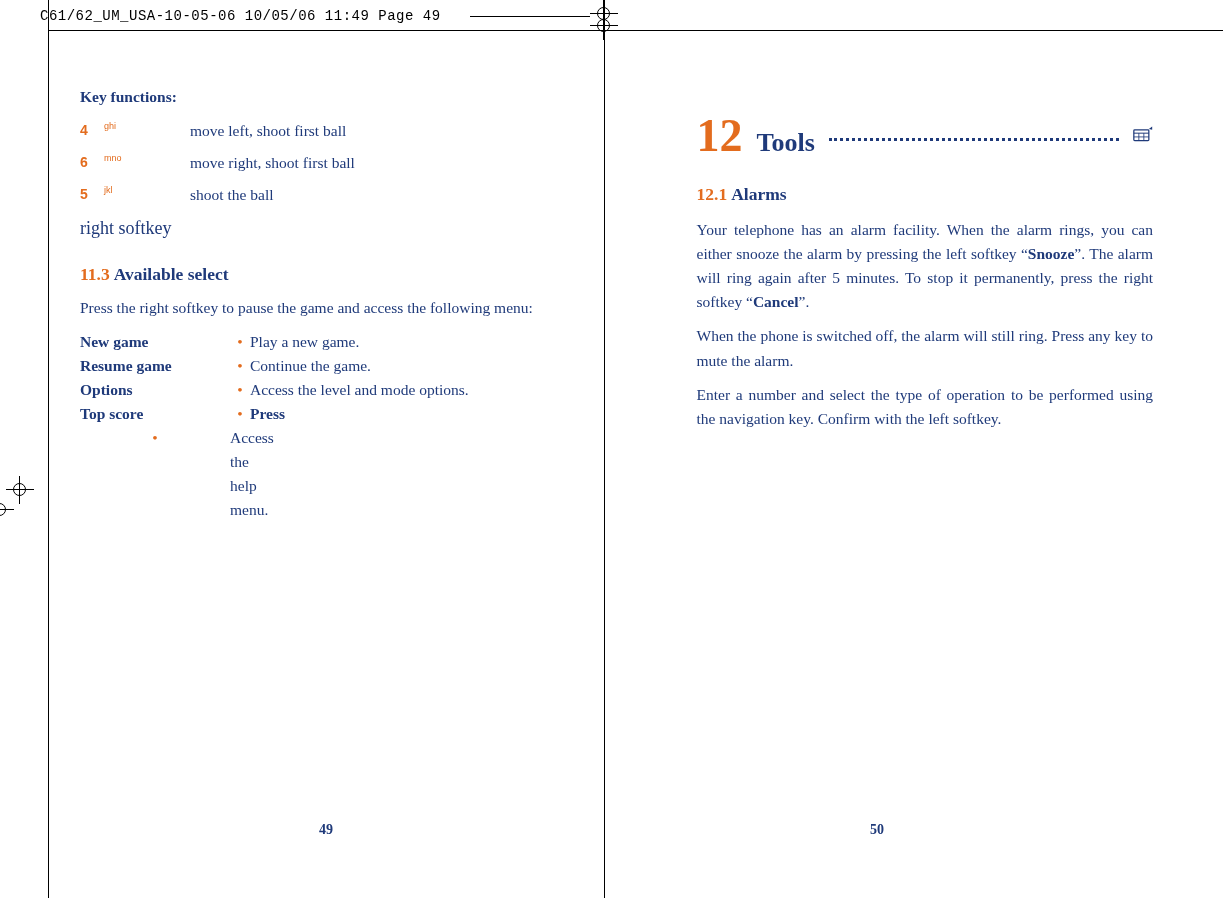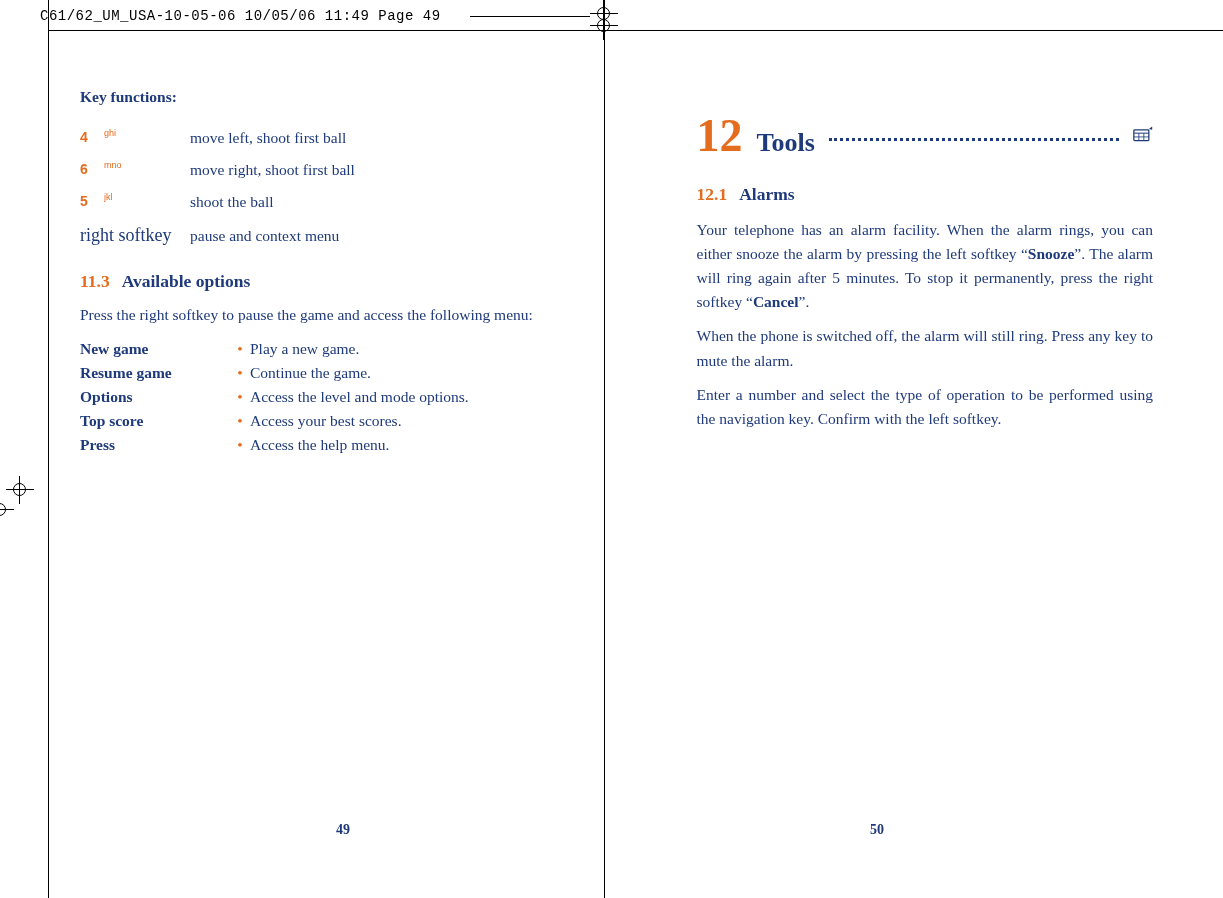--- a/index.html
+++ b/index.html
@@ -61,24 +61,24 @@
   .page-right { padding-left: 40px; }
 
   .body-text { color: #1f3a7a; }
   .bold { font-weight: bold; }
 
   .section-head {
     margin: 18px 0 8px 0;
     font-weight: bold;
     font-size: 17.5px;
   }
-  .section-num { color: #e36c1e; margin-right: 12px; }
+  .section-num { color: #e36c1e; margin-right: 4px; }
   .section-title { color: #1f3a7a; }
 
-  .kf-title { font-weight: bold; margin-bottom: 17px; color: #1f3a7a; }
+  .kf-title { font-weight: bold; margin-bottom: 10px; color: #1f3a7a; }
 
   .kf-table { display: grid; grid-template-columns: 110px 1fr; row-gap: 8px; align-items: center; }
   .kf-key { color: #e36c1e; font-size: 14px; }
   .kf-key-text { color: #1f3a7a; font-size: 18px; }
   .kf-val { color: #1f3a7a; }
 
   .digit-key {
     display: inline-block; width: 24px; text-align: left;
     font-family: Arial, sans-serif; font-weight: bold; font-size: 14px;
     color: #e36c1e;
@@ -109,21 +109,21 @@
 
   .para { margin: 10px 0; text-align: justify; color: #1f3a7a; }
 
   .page-num {
     position: absolute;
     bottom: 60px;
     font-weight: bold;
     color: #1f3a7a;
     font-size: 14px;
   }
-  .page-num-left { left: 336px; }
+  .page-num-left { left: 319px; }
   .page-num-right { left: 870px; }
 </style>
 </head>
 <body>
 
 <div class="print-header">C61/62_UM_USA-10-05-06  10/05/06  11:49  Page 49</div>
 <div class="print-rule"></div>
 <div class="reg-top reg-mark">
     <span class="circ"></span>
   </div>
@@ -156,45 +156,43 @@
         <span><span class="digit-key">6</span><span class="key-sup">mno</span></span>
       </div>
       <div class="kf-val">move right, shoot first ball</div>
 
       <div class="kf-key">
         <span><span class="digit-key">5</span><span class="key-sup">jkl</span></span>
       </div>
       <div class="kf-val">shoot the ball</div>
 
       <div class="kf-key-text">right softkey</div>
-      <div class="kf-val">pause and context menu</div>
     </div>
 
     <h3 class="section-head">
-      <span class="section-num">11.3</span><span class="section-title">Available options</span>
+      <span class="section-num">11.3</span><span class="section-title">Available select</span>
     </h3>
 
     <div class="intro-line body-text">Press the right softkey to pause the game and access the following menu:</div>
 
     <div class="opts">
       <div class="opt-name">New game</div>
       <div class="opt-bullet">•</div>
       <div class="opt-desc">Play a new game.</div>
 
       <div class="opt-name">Resume game</div>
       <div class="opt-bullet">•</div>
       <div class="opt-desc">Continue the game.</div>
 
       <div class="opt-name">Options</div>
       <div class="opt-bullet">•</div>
       <div class="opt-desc">Access the level and mode options.</div>
 
       <div class="opt-name">Top score</div>
       <div class="opt-bullet">•</div>
-      <div class="opt-desc">Access your best scores.</div>
 
       <div class="opt-name">Press</div>
       <div class="opt-bullet">•</div>
       <div class="opt-desc">Access the help menu.</div>
     </div>
   </div>
 
   <div class="page page-right">
     <div class="chapter-row">
       <span class="chapter-num">12</span>

